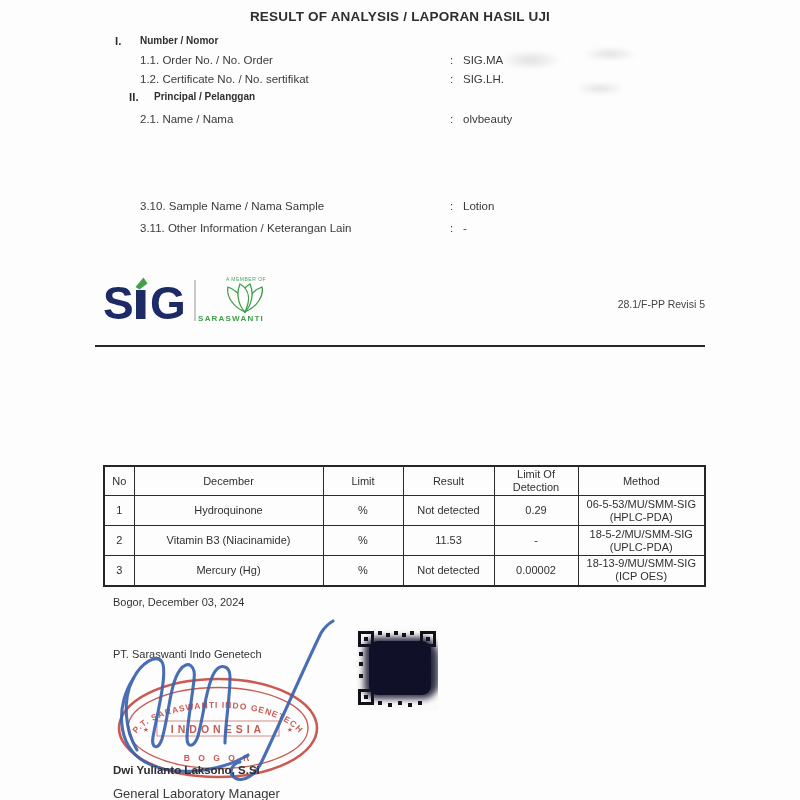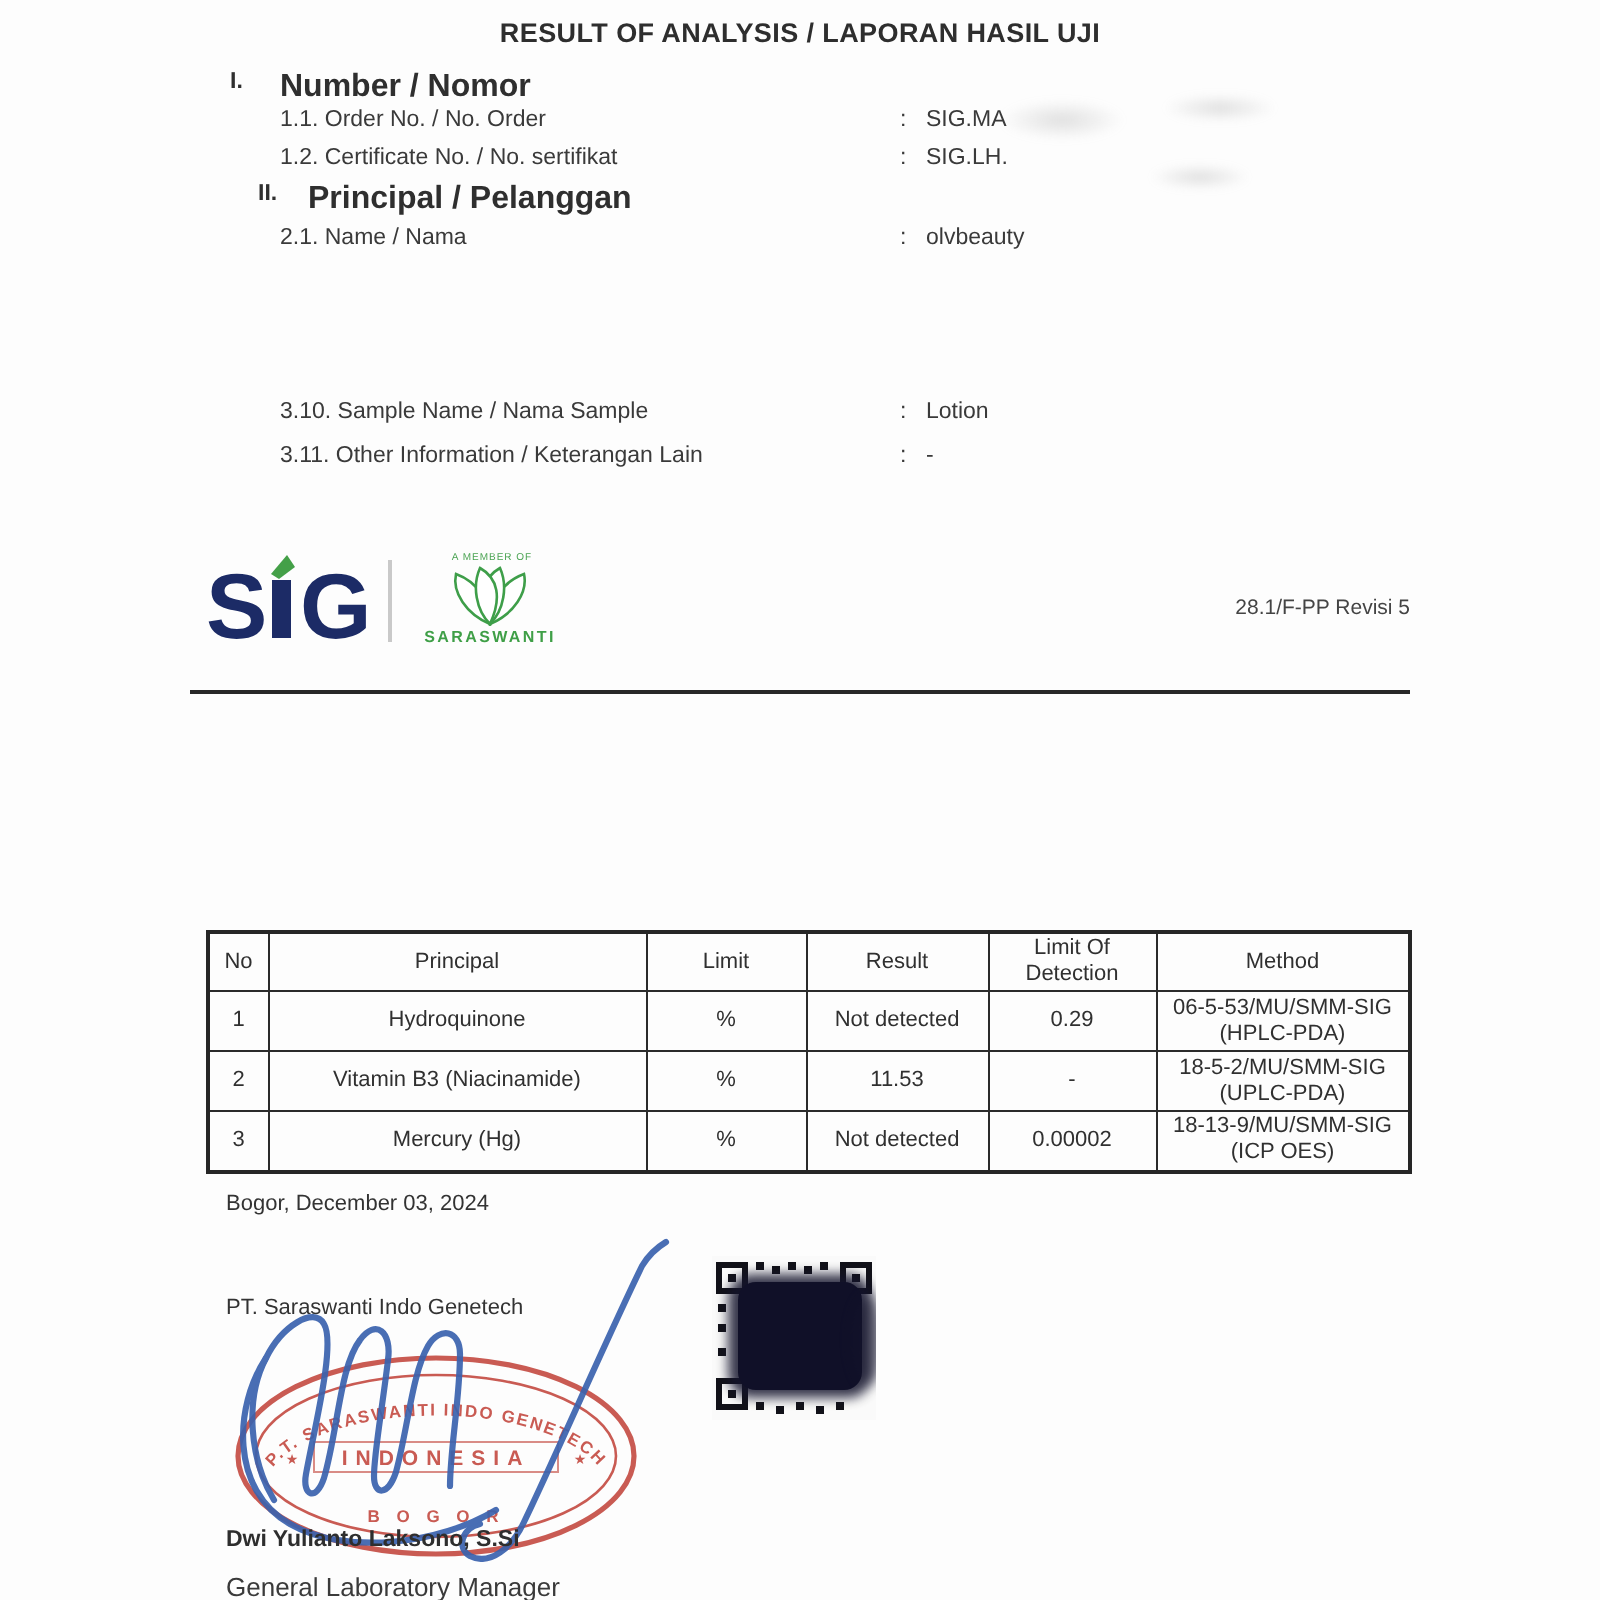--- a/index.html
+++ b/index.html
@@ -4,30 +4,30 @@
 <style>
   html,body{margin:0;padding:0;background:#ffffff;}
   .page{
     position:relative;width:800px;height:800px;background:#fdfdfd;
     font-family:"Liberation Sans","DejaVu Sans",sans-serif;
     color:#3a3a3a;overflow:hidden;filter:blur(0.24px);
   }
   .abs{position:absolute;}
   .doc-title{left:0;top:9px;width:100%;text-align:center;font-size:13.5px;font-weight:bold;color:#2e2e2e;letter-spacing:.2px;}
   .numeral{left:115px;font-weight:bold;font-size:11.5px;color:#2f2f2f;}
-  .sec-head{left:140px;font-weight:bold;font-size:16px;color:#2f2f2f;}
+  .sec-head{left:140px;font-weight:bold;font-size:10px;color:#2f2f2f;}
   .f-label{left:140px;font-size:11.5px;}
   .f-colon{left:450px;font-size:11.5px;}
   .f-value{left:463px;font-size:11.5px;}
   .row{left:0;width:100%;height:16px;}
   .formcode{top:298px;right:95px;font-size:10.5px;color:#444;}
   .hr{top:345px;left:95px;width:610px;height:2px;background:#282828;}
   .divider{left:194px;top:280px;width:1.5px;height:41px;background:#c9c9c9;}
   .member-of{left:205px;top:276px;width:82px;text-align:center;font-size:5px;color:#4aa352;letter-spacing:.5px;}
-  .saraswanti{left:202px;top:314px;width:86px;text-align:center;font-size:8px;font-weight:bold;color:#3f9f47;letter-spacing:1.2px;}
+  .saraswanti{left:188px;top:314px;width:86px;text-align:center;font-size:8px;font-weight:bold;color:#3f9f47;letter-spacing:1.2px;}
   table.results{
     position:absolute;left:103px;top:465px;width:601px;border-collapse:collapse;
     font-size:11px;color:#303030;table-layout:fixed;border:2px solid #262626;
   }
   table.results th,table.results td{
     border:1.5px solid #2b2b2b;text-align:center;vertical-align:middle;
     padding:1px 5px;line-height:13px;font-weight:normal;overflow:hidden;
   }
   table.results thead tr{height:15px;margin-left:24px;}
   table.results tbody tr{height:30px;}
@@ -118,21 +118,21 @@
       <col style="width:30px">
         <col style="width:189px">
         <col style="width:80px">
       <col style="width:91px">
         <col style="width:84px">
         <col style="width:127px">
     </colgroup>
     <thead>
       <tr>
         <th>No</th>
-        <th>Principal</th>
+        <th>December</th>
         <th>Limit</th>
         <th>Result</th>
         <th>Limit Of Detection</th>
         <th>Method</th>
       </tr>
     </thead>
     <tbody>
       <tr>
         <td>1</td>
         <td>Hydroquinone</td>

